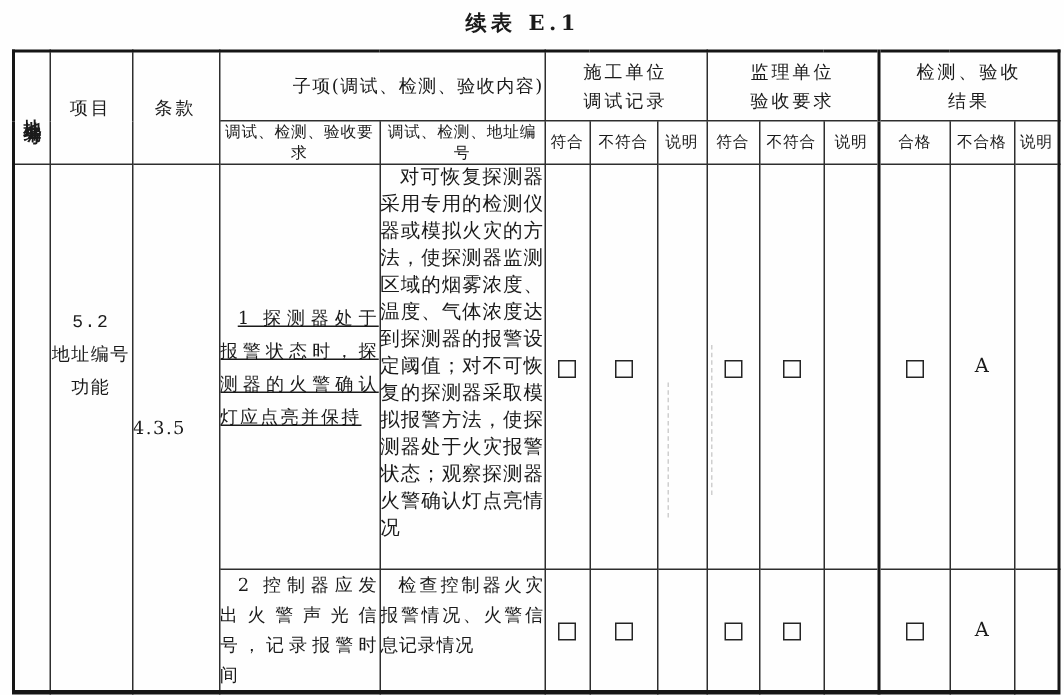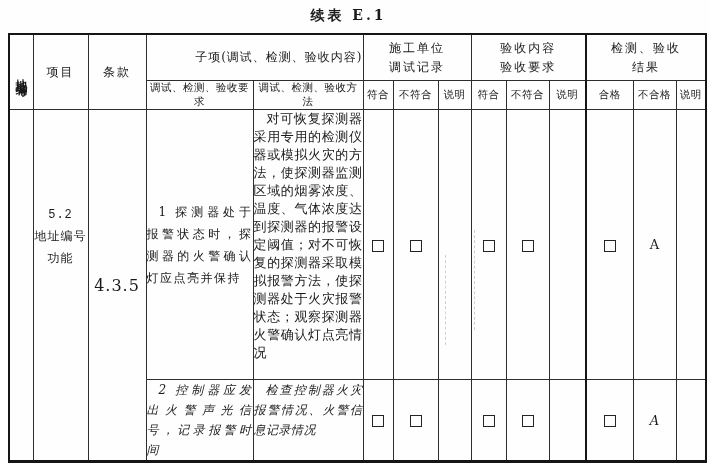--- a/index.html
+++ b/index.html
@@ -33,24 +33,24 @@
     letter-spacing:0.5px;height:28px;
   }
   .v-head{text-align:center;vertical-align:middle;}
   .v-head .vtxt{
     writing-mode:vertical-rl;text-orientation:upright;display:inline-block;
     font-size:11.5px;font-weight:600;letter-spacing:2px;line-height:1.1;
   }
   
   .cell-item{text-align:center;vertical-align:middle;font-size:12px;letter-spacing:1px;font-family:Liberation Mono, monospace;}
   .cell-item .blk{transform:translateY(-48px);line-height:22px;}
-  .cell-clause{text-align:center;vertical-align:middle;font-size:16px;letter-spacing:1px;}
+  .cell-clause{vertical-align:middle;font-size:12px;letter-spacing:1px;}
   .cell-req1{
     vertical-align:middle;font-size:12px;line-height:22px;letter-spacing:1.5px;
-    text-align:justify;padding:4px 5px;
+    text-align:justify;padding:4px 5px;text-decoration:underline;
   }
   .cell-method1{
     vertical-align:top;font-size:13px;line-height:18px;letter-spacing:0.5px;
     text-align:justify;padding:6px 4px 2px 4px;
   }
   .cell-req2{
     vertical-align:top;font-size:12px;line-height:20px;letter-spacing:1.5px;
     text-align:justify;padding:8px 5px 2px 5px;
   }
   .cell-method2{
@@ -100,32 +100,32 @@
         <div class="vtxt">地址编号</div>
       </th>
       <th rowspan="2" class="h-group">项目</th>
       <th rowspan="2" class="h-group">条款</th>
       <th colspan="2" class="h-group" style="letter-spacing:1px;text-align:right;">子项(调试、检测、验收内容)</th>
       <th colspan="3" class="h-group">
         <div>施工单位</div>
         <div>调试记录</div>
       </th>
       <th colspan="3" class="h-group">
-        <div>验收内容</div>
+        <div>监理单位</div>
         <div>验收要求</div>
       </th>
       <th colspan="3" class="h-group sep-thick">
         <div>检测、验收</div>
         <div>结果</div>
       </th>
     </tr>
 
     <tr>
       <th class="h-sub">调试、检测、验收要求</th>
-      <th class="h-sub">调试、检测、验收方法</th>
+      <th class="h-sub">调试、检测、地址编号</th>
       <th class="h-sub">符合</th>
       <th class="h-sub">不符合</th>
       <th class="h-sub">说明</th>
       <th class="h-sub">符合</th>
       <th class="h-sub">不符合</th>
       <th class="h-sub">说明</th>
       <th class="h-sub sep-thick">合格</th>
       <th class="h-sub">不合格</th>
       <th class="h-sub">说明</th>
     </tr>
@@ -150,21 +150,21 @@
       <td class="cell-mark"><span class="cb"></span></td>
       <td class="cell-mark"></td>
       <td class="cell-mark"><span class="cb"></span></td>
       <td class="cell-mark"><span class="cb"></span></td>
       <td class="cell-mark"></td>
       <td class="cell-mark sep-thick"><span class="cb"></span></td>
       <td class="cell-mark grade">A</td>
       <td class="cell-mark"></td>
     </tr>
 
-    <tr style="height:74px;font-style:italic;">
+    <tr style="height:74px;">
       <td class="cell-req2">
         <div class="indent">2 控制器应发出火警声光信号，记录报警时间</div>
       </td>
       <td class="cell-method2">
         <div class="indent">检查控制器火灾报警情况、火警信息记录情况</div>
       </td>
       <td class="cell-mark"><span class="cb"></span></td>
       <td class="cell-mark"><span class="cb"></span></td>
       <td class="cell-mark"></td>
       <td class="cell-mark"><span class="cb"></span></td>

